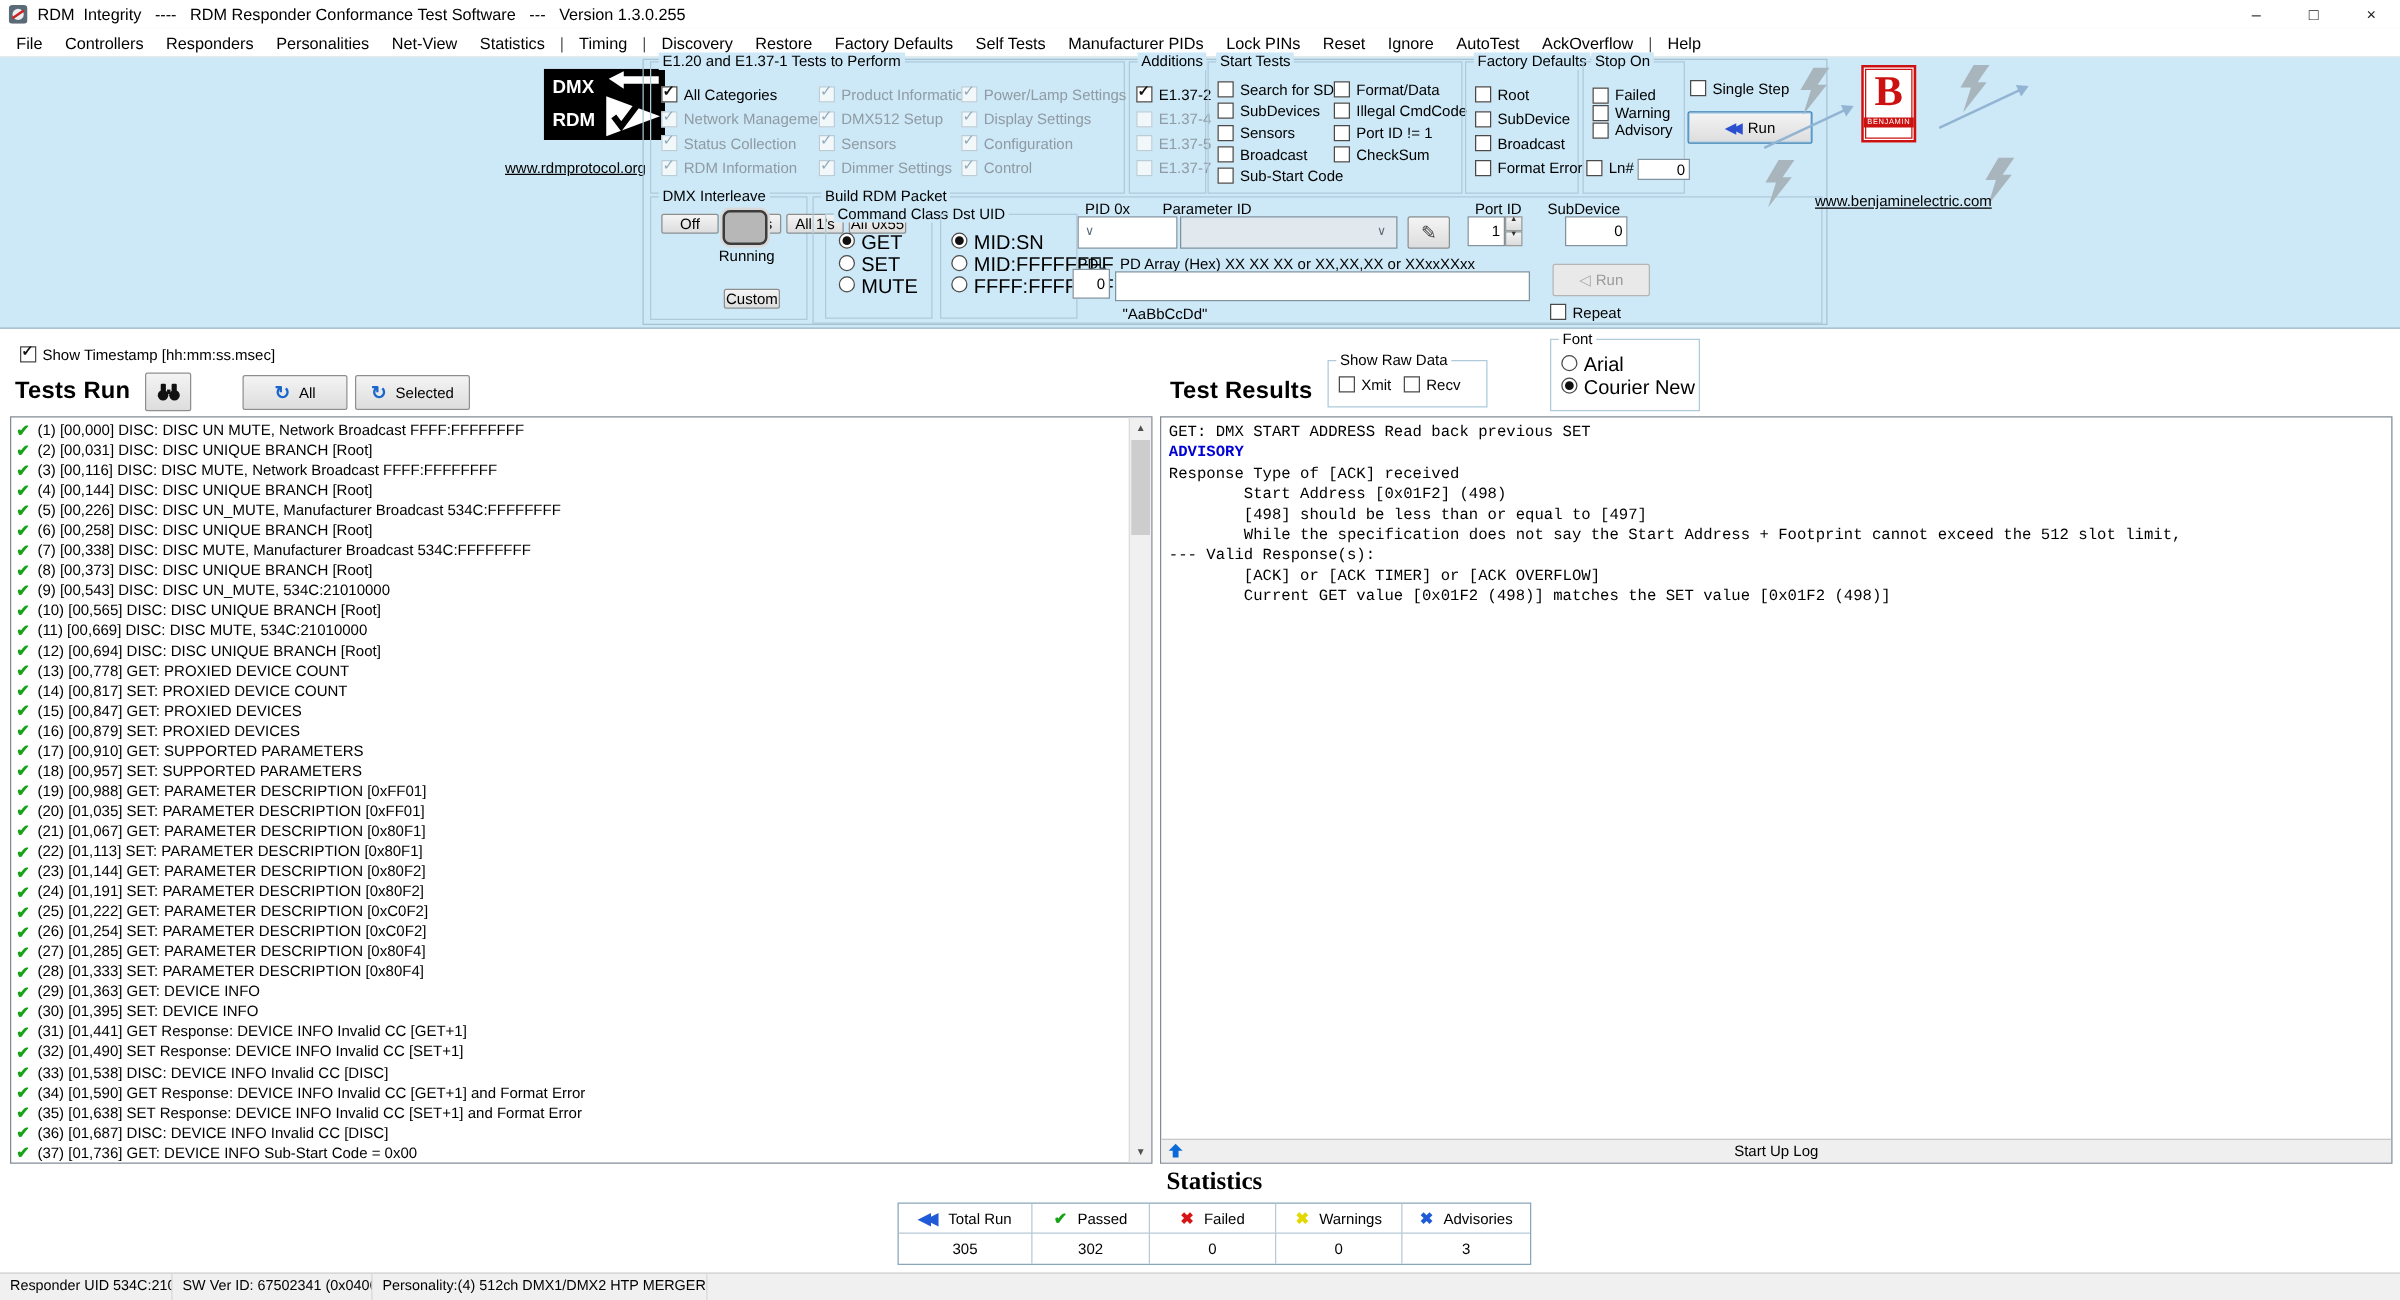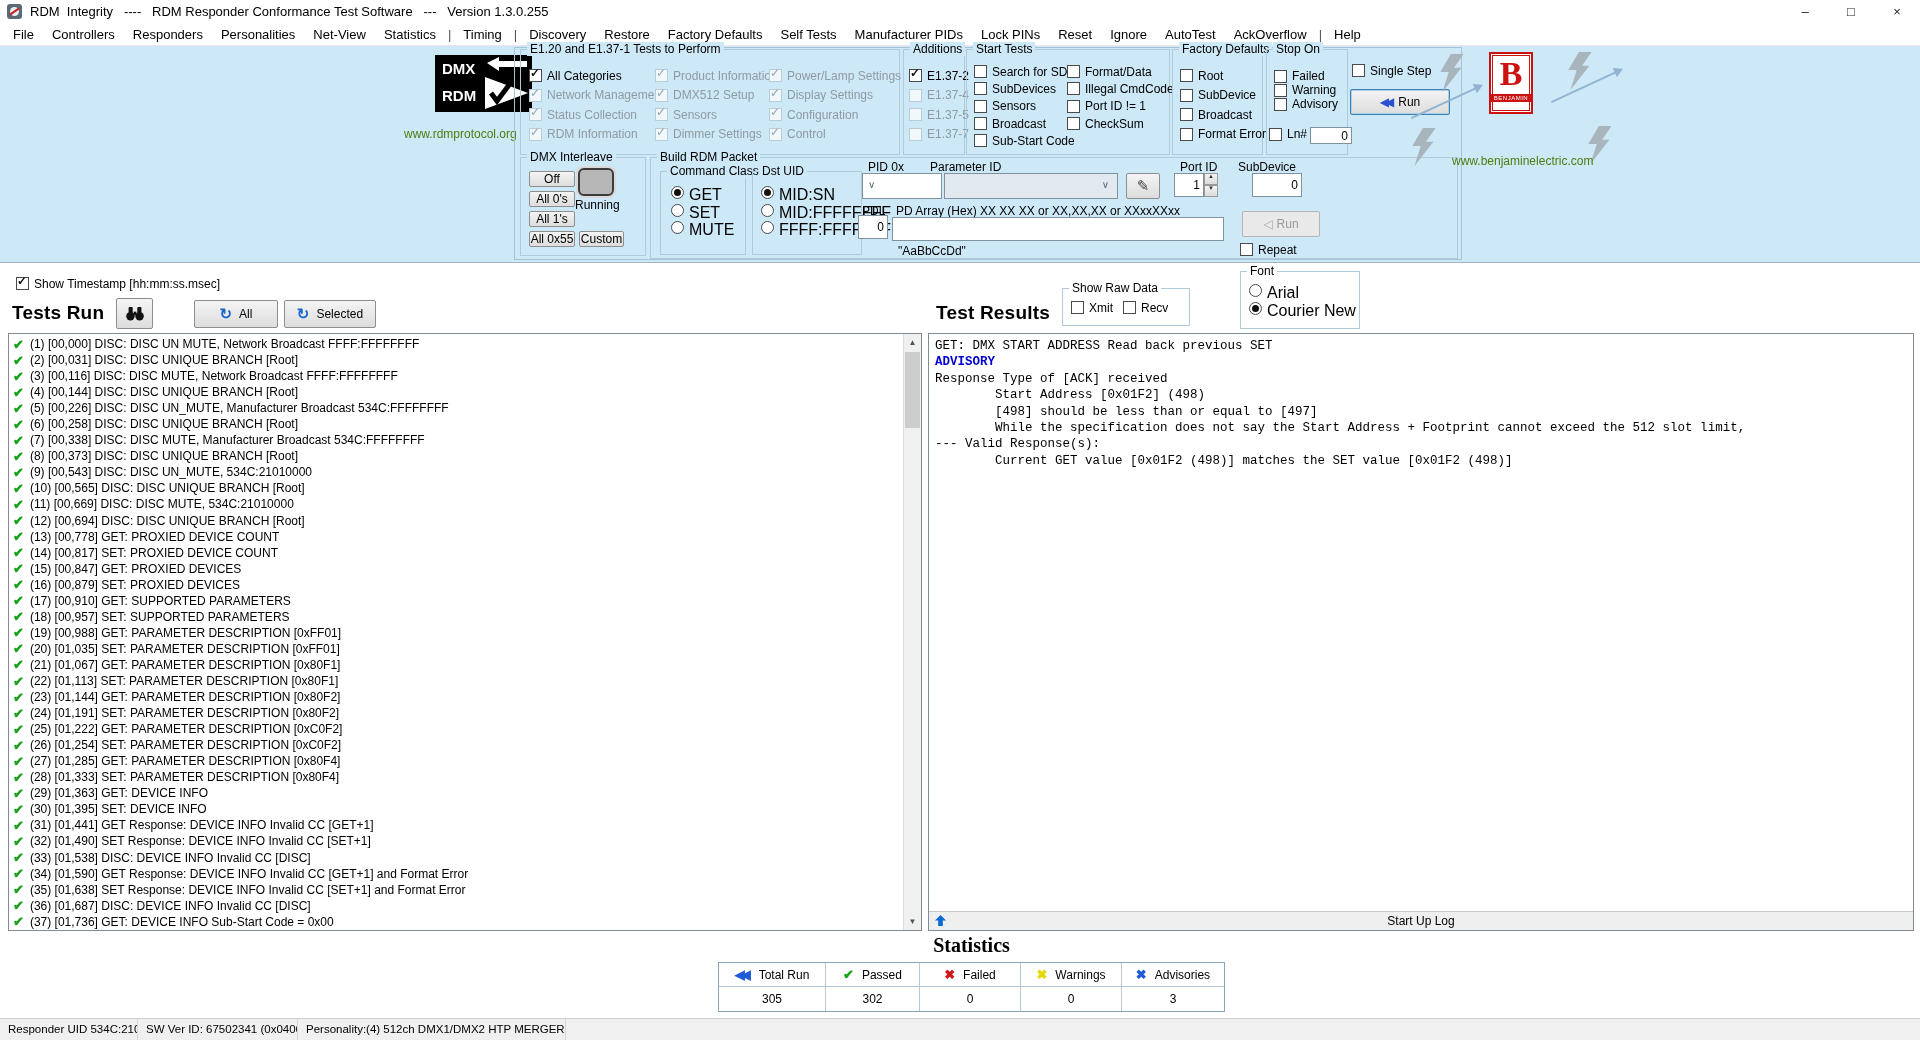--- a/index.html
+++ b/index.html
@@ -32,21 +32,21 @@
   .cb-row.dis .cb-label{color:#8f9ba3;}
   .rb-row{display:flex;align-items:flex-start;gap:5px;font-size:16px;height:17.5px;white-space:nowrap;}
   .rb{width:13px;height:13px;border-radius:50%;background:#fff;border:1px solid #4a4a4a;position:relative;flex:none;box-sizing:border-box;}
   .rb.sel::after{content:'';position:absolute;inset:2px;background:#101010;border-radius:50%;}
   .btn{background:linear-gradient(#f4f4f4,#dddddd);border:1px solid #8e8e8e;border-radius:2px;font-size:12px;display:flex;align-items:center;justify-content:center;box-sizing:border-box;color:#000;}
   .btn.default{border:1px solid #3c7fb1;box-shadow:inset 0 0 0 1px #a9d0ec;}
   .btn.disabled{color:#9a9a9a;background:#e9e9e9;border-color:#b5b5b5;}
   .run-ic{color:#2b4fd0;letter-spacing:-4px;margin-right:8px;font-size:12px;}
   .btn.disabled .run-ic{color:#a9a9a9;}
   .refresh-ic{color:#1a66cc;font-weight:700;font-size:15px;margin-right:7px;}
-  .link{color:#4d7c0f;font-size:12px;white-space:nowrap;}
+  .link{color:#000000;text-decoration:underline;font-size:12px;white-space:nowrap;}
   .lbl{font-size:12px;white-space:nowrap;}
   .txt{position:absolute;background:#fff;border:1px solid #7e92a0;font-size:12px;font-family:"Liberation Sans",sans-serif;box-sizing:border-box;padding:0 3px;}
   .combo{position:absolute;background:#fff;border:1px solid #7e92a0;box-sizing:border-box;}
   .combo .chev{position:absolute;font-size:10px;color:#5b6b77;top:5px;}
   .spin{position:absolute;width:14px;display:flex;flex-direction:column;}
   .spin span{flex:1;background:linear-gradient(#f4f4f4,#dcdcdc);border:1px solid #9a9a9a;font-size:6px;line-height:5px;text-align:center;color:#333;}
   .indicator{position:absolute;width:32px;height:24px;border:2px solid #3c3c3c;border-radius:6px;background:#b7b7b7;box-shadow:0 0 0 2px #d9d9d9;}
   
   .benj-box{position:absolute;width:44px;height:62px;background:#fff;border:2px solid #cc1111;box-shadow:inset 0 0 0 1px #fff, inset 0 0 0 2px #cc1111;display:flex;flex-direction:column;align-items:center;box-sizing:border-box;}
   .benj-b{font-family:"Liberation Serif",serif;font-weight:700;color:#cc1111;font-size:34px;line-height:40px;}
@@ -341,21 +341,21 @@
       <span class="cb"></span>
       <span class="cb-label">Single Step</span>
     </div>
     <div class="btn default ab" style="left:1350px;top:43px;width:100px;height:26px">
       <span class="run-ic">◀◀</span>
       <span>Run</span>
     </div>
 
     <div class="gb" style="left:520px;top:111px;width:124px;height:97px">
       <span class="gb-label">DMX Interleave</span>
-      <div id="dmx-buttons" style="position:absolute;left:8px;top:13px;display:flex;flex-direction:column;gap:4px">
+      <div id="dmx-buttons" style="position:absolute;left:8px;top:13px;display:flex;gap:4px">
           <div class="btn" style="width: 46px; height: 16px;">Off</div>
           <div class="btn" style="width: 46px; height: 16px;">All 0's</div>
           <div class="btn" style="width: 46px; height: 16px;">All 1's</div>
           <div class="btn" style="width: 46px; height: 16px;">All 0x55</div>
         </div>
       <div class="btn" style="position:absolute;left:58px;top:72.5px;width:45px;height:16px">Custom</div>
       <div class="indicator" style="left:57px;top:10px"></div>
       <span class="lbl" style="position:absolute;left:54px;top:40px">Running</span>
     </div>
 
@@ -669,20 +669,21 @@
 
   <div class="listbox" style="left:928px;top:333px;width:986px;height:598px">
     <div id="result-lines" style="position:absolute;left:6px;top:4px;right:2px;bottom:18px;overflow:hidden">
         <div class="res-line">GET: DMX START ADDRESS Read back previous SET</div>
         <div class="res-line advisory">ADVISORY</div>
         <div class="res-line">Response Type of [ACK] received</div>
         <div class="res-line">        Start Address [0x01F2] (498)</div>
         <div class="res-line">        [498] should be less than or equal to [497]</div>
         <div class="res-line">        While the specification does not say the Start Address + Footprint cannot exceed the 512 slot limit,</div>
         <div class="res-line">--- Valid Response(s):</div>
+        <div class="res-line">        [ACK] or [ACK TIMER] or [ACK OVERFLOW]</div>
         <div class="res-line">        Current GET value [0x01F2 (498)] matches the SET value [0x01F2 (498)]</div>
       </div>
     <div class="res-footer">
       <svg class="res-up" width="13" height="13" viewBox="0 0 14 14">
         <path d="M7 1 L13 7 H9.5 V13 H4.5 V7 H1 Z" fill="#0a6ad6"></path>
       </svg>
       <span>Start Up Log</span>
     </div>
   </div>
 

